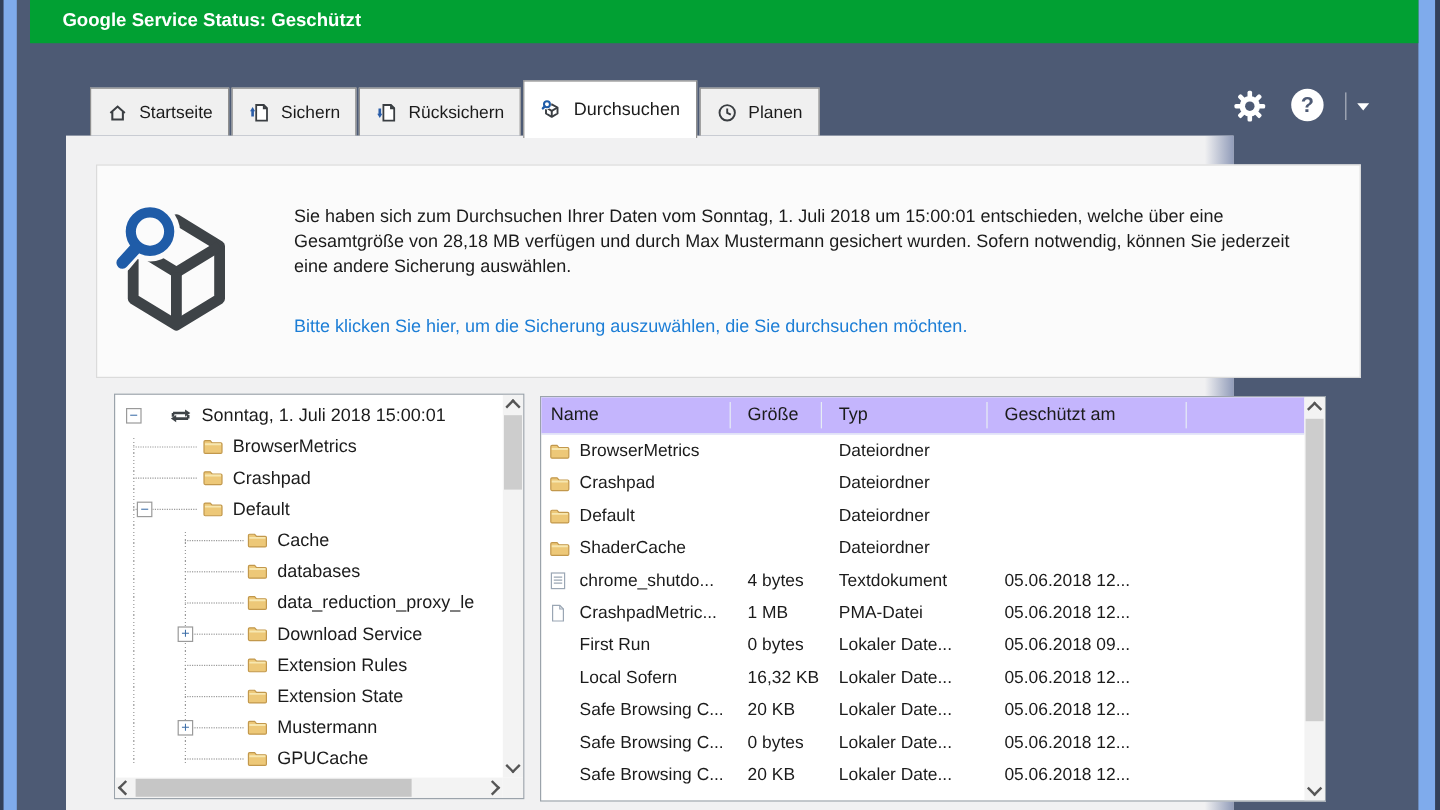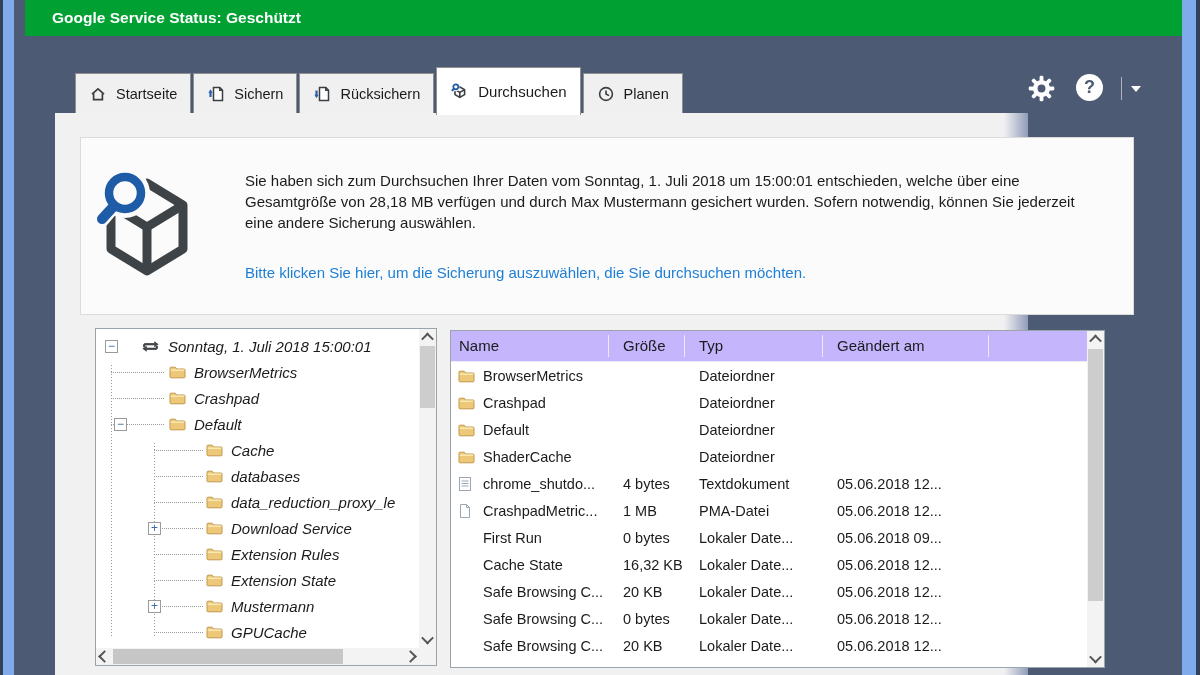--- a/index.html
+++ b/index.html
@@ -45,21 +45,21 @@
   .tree-panel{left:40px;top:215px;width:342px;height:338px;background:#fff;border:1px solid #9BA3AB;
     box-sizing:border-box;overflow:hidden;}
   .tree-rows{position:absolute;left:0;top:4px;width:323px;overflow:hidden;}
   .trow{position:relative;display:flex;align-items:center;height:26px;font-size:15px;color:#1B1B1B;white-space:nowrap;}
   .trow.l0{padding-left:9px;} .trow.l1{padding-left:18px;} .trow.l2{padding-left:52px;}
   .exp{width:13px;height:13px;box-sizing:border-box;border:1px solid #9A9A9A;background:#fff;color:#3E6FA8;
     font-size:12px;line-height:10px;display:flex;align-items:center;justify-content:center;flex:none;margin-right:6px;z-index:2;}
   .exp.empty{border:none;background:transparent;}
   .ticon{display:flex;flex:none;z-index:1;}
   .trow.l0 .ticon{margin-left:17px;} .trow.l1 .ticon{margin-left:36px;} .trow.l2 .ticon{margin-left:39px;}
-  .tlabel{margin-left:8px;font-style:italic;}
+  .tlabel{margin-left:8px;}
   .hconn{position:absolute;top:13px;height:0;border-top:1px dotted #9A9A9A;}
   .hconn.c1{left:15px;width:53px;} .hconn.c2{left:58px;width:49px;}
   .vline{position:absolute;width:1px;background-image:repeating-linear-gradient(to bottom,#9A9A9A 0 1px,transparent 1px 3px);}
   .vlineA{left:15px;top:36px;height:273px;} .vlineB{left:58px;top:114px;height:195px;}
   
   .list-panel{left:395px;top:217px;width:655px;height:338px;background:#fff;border:1px solid #9BA3AB;
     box-sizing:border-box;overflow:hidden;}
   .lheader{display:flex;height:30px;align-items:center;background:#c4b5fd;border-bottom:1px solid #E6EDF4;
     font-size:15px;color:#1B1B1B;width:636px;}
   .lh{box-sizing:border-box;border-right:1px solid #E6EDF4;height:22px;line-height:22px;}
@@ -365,21 +365,21 @@
         </div>
     </div>
     <div class="sb-corner"></div>
   </div>
 
   <div class="abs list-panel">
     <div class="lheader">
       <span class="lh h-name">Name</span>
       <span class="lh h-size">Größe</span>
       <span class="lh h-type">Typ</span>
-      <span class="lh h-mod">Geändert am</span>
+      <span class="lh h-mod">Geschützt am</span>
     </div>
     <div id="list-rows">
         <div class="lrow">
           <span class="c-name">
             <span class="licon">
               <svg width="17" height="14" viewBox="0 0 17 14">
                 <path d="M1,3.2 Q1,2.2 2,2.2 H6.2 L7.8,4 H15 Q16,4 16,5 V11.8 Q16,12.8 15,12.8 H2 Q1,12.8 1,11.8 Z" fill="#EDC878" stroke="#C2984C"></path>
                 <path d="M1.8,5.2 H15.2" stroke="#F7E7B0" stroke-width="1.6"></path>
               </svg>
             </span>
@@ -464,21 +464,21 @@
             <span class="licon"></span>
             <span class="ltext">First Run</span>
           </span>
           <span class="c-size">0 bytes</span>
           <span class="c-type">Lokaler Date...</span>
           <span class="c-mod">05.06.2018 09...</span>
         </div>
         <div class="lrow">
           <span class="c-name">
             <span class="licon"></span>
-            <span class="ltext">Cache State</span>
+            <span class="ltext">Local Sofern</span>
           </span>
           <span class="c-size">16,32 KB</span>
           <span class="c-type">Lokaler Date...</span>
           <span class="c-mod">05.06.2018 12...</span>
         </div>
         <div class="lrow">
           <span class="c-name">
             <span class="licon"></span>
             <span class="ltext">Safe Browsing C...</span>
           </span>

